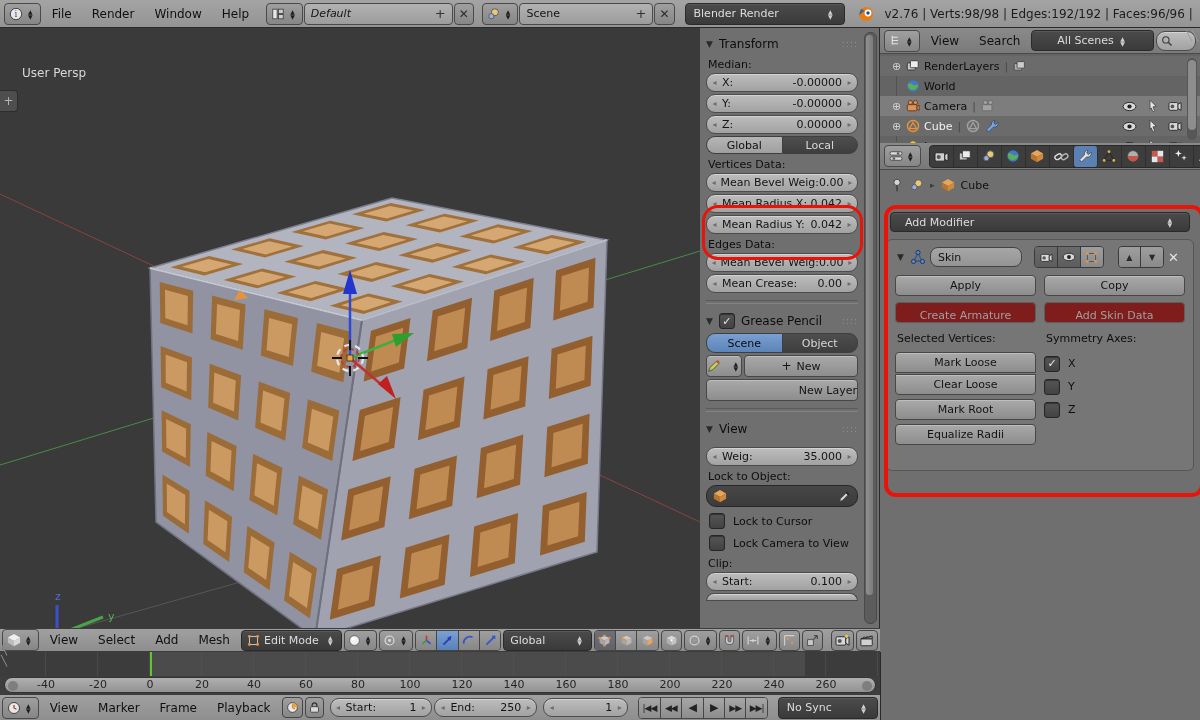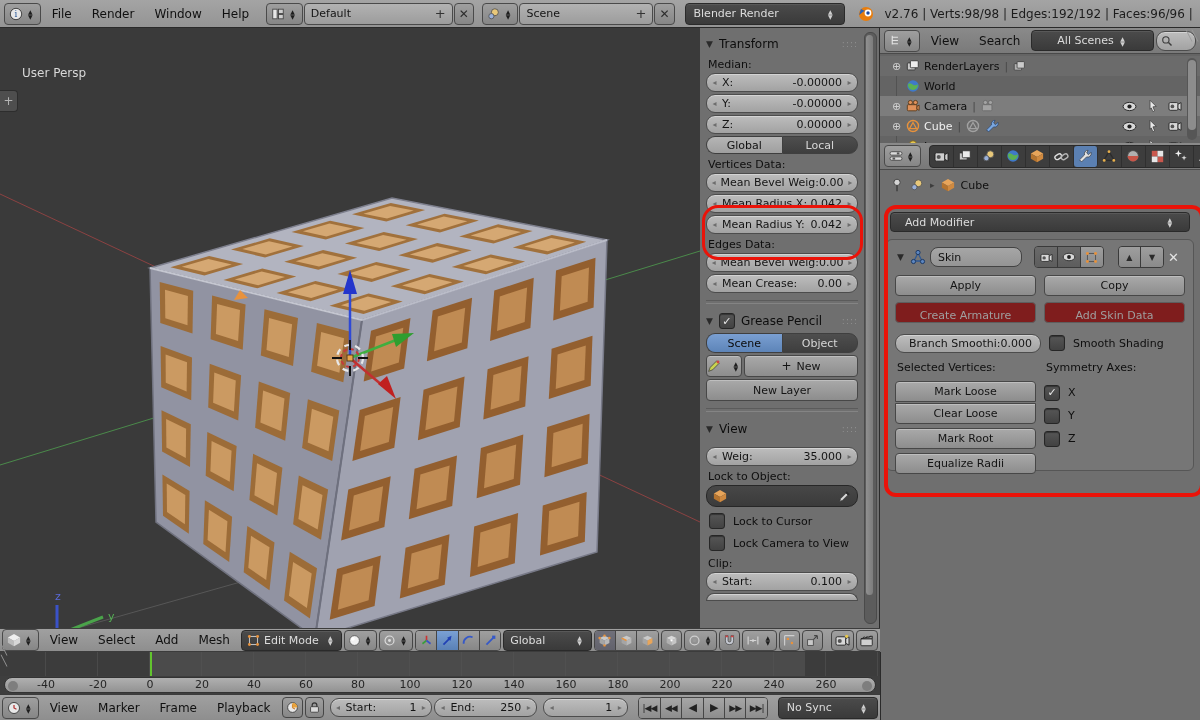--- a/index.html
+++ b/index.html
@@ -162,21 +162,21 @@
         <svg class="ic" width="14" height="14" viewBox="0 0 16 16">
           <rect x="2" y="2.5" width="5" height="11" fill="#e6e6e6" stroke="#444"></rect>
             <rect x="8.5" y="2.5" width="5.5" height="5" fill="#cfcfcf" stroke="#444"></rect>
             <rect x="8.5" y="8.5" width="5.5" height="5" fill="#cfcfcf" stroke="#444"></rect>
         </svg>
         <span class="updown dk">
             <span>▲</span>
             <span>▼</span>
           </span>
       </div>
-      <div class="idfield" style="width:135px;">
+      <div class="idfield" style="width:135px;font-style:italic;">
         <span>Default</span>
         <span class="plus">+</span>
       </div>
       <div class="iconbtn">
         <span style="font-size:12px;color:#2c2c2c;">✕</span>
       </div>
     </div>
     <div class="hgroup" style="margin-left:6px;">
       <div class="iconbtn">
         <svg class="ic" width="14" height="14" viewBox="0 0 16 16">
@@ -437,21 +437,21 @@
           <span class="updown dk">
               <span>▲</span>
               <span>▼</span>
             </span>
         </div>
         <div class="btn" style="flex:1;height:20px;gap:5px;">
           <span style="font-size:12px;">+</span>
           <span>New</span>
         </div>
       </div>
-      <div class="btn" style="height:20px;margin:2px 0;">
+      <div class="btn" style="height:20px;margin:2px 0;justify-content:flex-end;">
         <span>New Layer</span>
       </div>
       <div class="sep"></div>
       <div class="phead">
         <span class="tri">▼</span>
         <span class="ptitle">View</span>
         <span class="gripdots">::::</span>
       </div>
       <div class="pill nfield" style="margin-top:8px;">
         <span class="arr">◂</span>
@@ -803,35 +803,20 @@
           </div>
       </div>
       <div class="modrow">
         <div class="btn disabled">
             <span>Create Armature</span>
           </div>
         <div class="btn disabled">
             <span>Add Skin Data</span>
           </div>
       </div>
-      <div class="modcols" style="margin-top:6px;">
-        <div class="mcol">
-          <div class="pill">
-            <span class="arr">&nbsp;</span>
-            <span class="lbl">Branch Smoothi:</span>
-            <span class="val">0.000</span>
-          </div>
-        </div>
-        <div class="mcol">
-          <div class="axisrow" style="height:18px;">
-            <span class="cb"></span>
-            <span>Smooth Shading</span>
-          </div>
-        </div>
-      </div>
       <div class="modcols">
         <div class="mcol">
             <div class="mlabel">Selected Vertices:</div>
           </div>
         <div class="mcol">
             <div class="mlabel">Symmetry Axes:</div>
           </div>
       </div>
       <div class="modcols">
         <div class="mcol">

